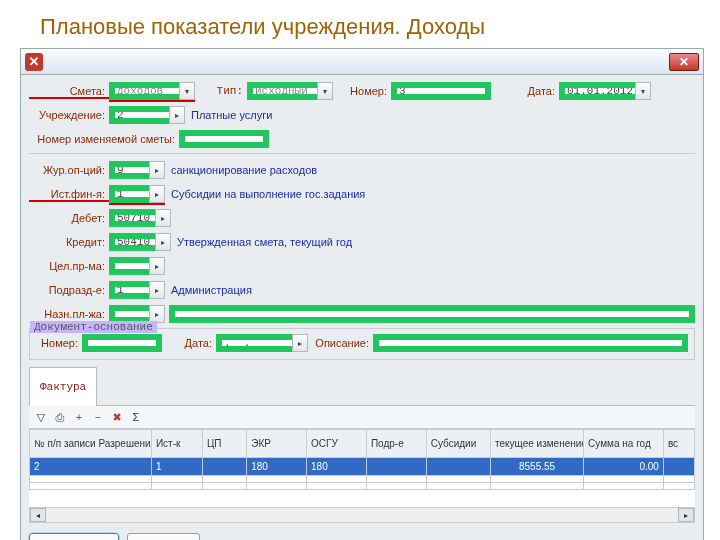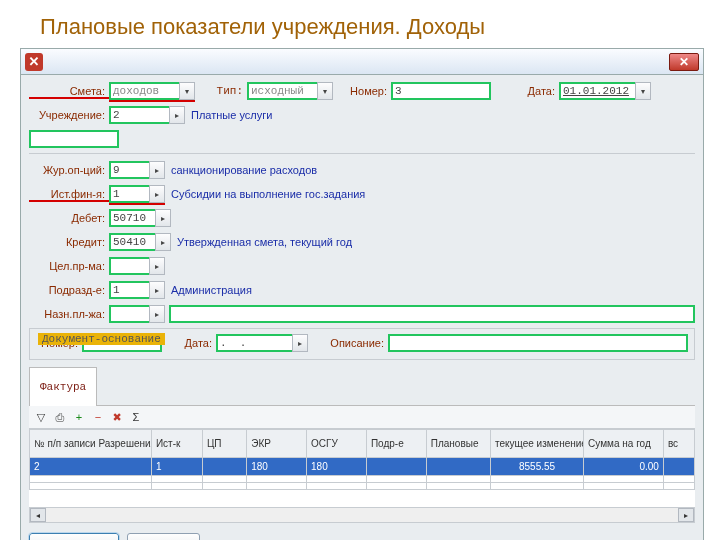--- a/index.html
+++ b/index.html
@@ -64,21 +64,21 @@
   }
   .lbl.w1 { width: 80px; }
   .lbl.wshort { width: 40px; font-family: Liberation Mono, monospace; }
   .desc {
     color: #1a2da8;
     margin-left: 6px;
     white-space: nowrap;
   }
   .inp {
     background: #fff;
-    border: 2px solid #22c55e;
+    border: 6px solid #22c55e;
     height: 18px;
     padding: 0 2px;
     font-family: 'Courier New', monospace;
     font-size: 11px;
     color: #444;
   }
   .inp.gray { color: #888; }
   .combo {
     display: inline-flex;
     align-items: stretch;
@@ -103,23 +103,23 @@
     height:2px; background:#d40000;
   }
   .section-separator { height: 1px; border-top: 1px solid #c7ccd1; margin: 4px 0 6px 0; }
   .docbase {
     border: 1px solid #c7ccd1;
     padding: 4px 6px 6px 6px;
     margin-top: 2px;
     position: relative;
   }
   .docbase-title {
-    position: absolute; top:-8px; left:8px;
-    background:#eab308; padding:0 4px;
-    color:#555; font-family:'Courier New',monospace;margin-top:12px;
+    position: absolute; top:-8px; left:0;
+    background:#c4b5fd; padding:0 4px;
+    color:#555; font-family:'Courier New',monospace;
   }
   .tab-strip {
     margin-top: 6px;
     display:flex; align-items:flex-end;
     border-bottom:1px solid #bbb;
   }
   .tab {
     background:#fff;
     border:1px solid #bbb;
     border-bottom:none;
@@ -222,20 +222,21 @@
     <div class="row">
       <span class="lbl w1">Учреждение:</span>
       <span class="combo">
         <input class="inp" style="width: 60px;" value="2">
         <span class="arrow">▸</span>
       </span>
       <span class="desc">Платные услуги</span>
     </div>
 
     <div class="row">
+      <span class="lbl" style="width:150px">Номер изменяемой сметы:</span>
       <input class="inp" style="width: 90px;" value="">
     </div>
 
     <div class="section-separator"></div>
 
     <div class="row">
       <span class="lbl w1">Жур.оп-ций:</span>
       <span class="combo">
         <input class="inp" style="width: 40px;" value="9">
         <span class="arrow">▸</span>
@@ -299,21 +300,21 @@
     <div class="docbase">
       <span class="docbase-title">Документ-основание</span>
       <div class="row" style="margin-bottom:0">
         <span class="lbl" style="width:46px">Номер:</span>
         <input class="inp" style="width: 80px;" value="">
         <span class="lbl" style="width:46px;margin-left:8px">Дата:</span>
         <span class="combo">
           <input class="inp" style="width: 76px;" value=".  .">
           <span class="arrow">▸</span>
         </span>
-        <span class="lbl" style="width:64px;margin-left:16px">Описание:</span>
+        <span class="lbl" style="width:64px;margin-left:1px">Описание:</span>
         <input class="inp" style="flex: 1 1 0%;" value="">
       </div>
     </div>
 
     <div class="tab-strip">
       <div class="tab">Фактура</div>
     </div>
 
     <div class="toolbar">
       <span class="tool">▽</span>
@@ -339,21 +340,21 @@
             <col style="width:28px">
         </colgroup>
         <thead>
           <tr>
             <th>№ п/п записи Разрешения</th>
             <th>Ист-к</th>
             <th>ЦП</th>
             <th>ЭКР</th>
             <th>ОСГУ</th>
             <th>Подр-е</th>
-            <th>Плановые</th>
+            <th>Субсидии</th>
             <th>текущее изменение</th>
             <th>Сумма на год</th>
             <th>вс</th>
           </tr>
         </thead>
         <tbody>
           <tr class="selected">
             <td>2</td>
             <td>1</td>
             <td></td>

